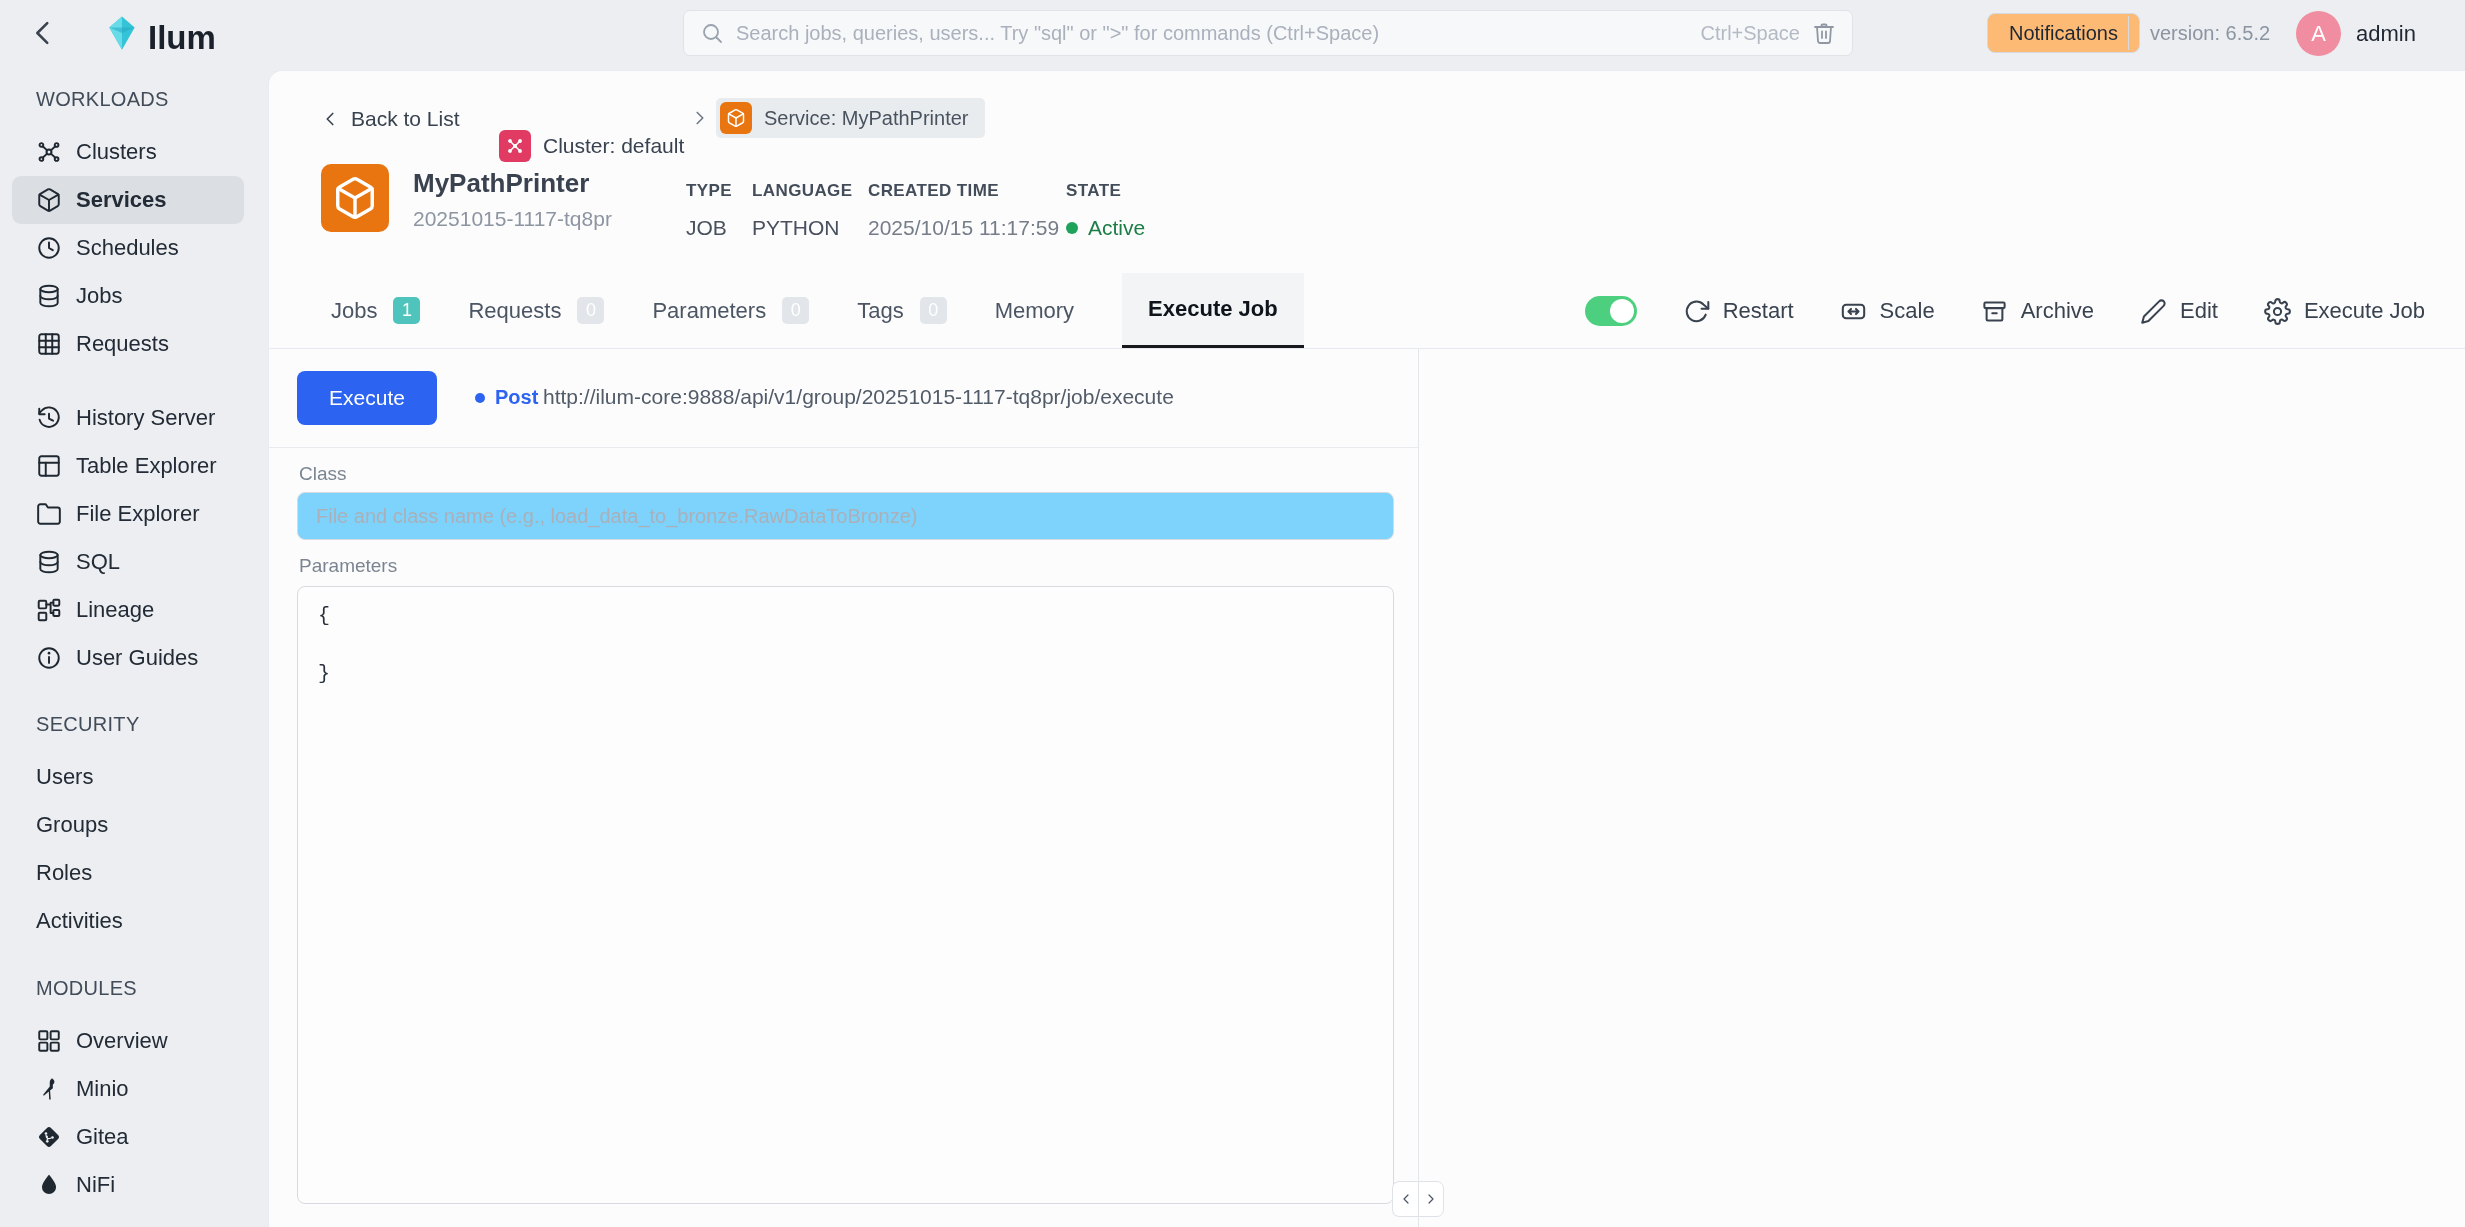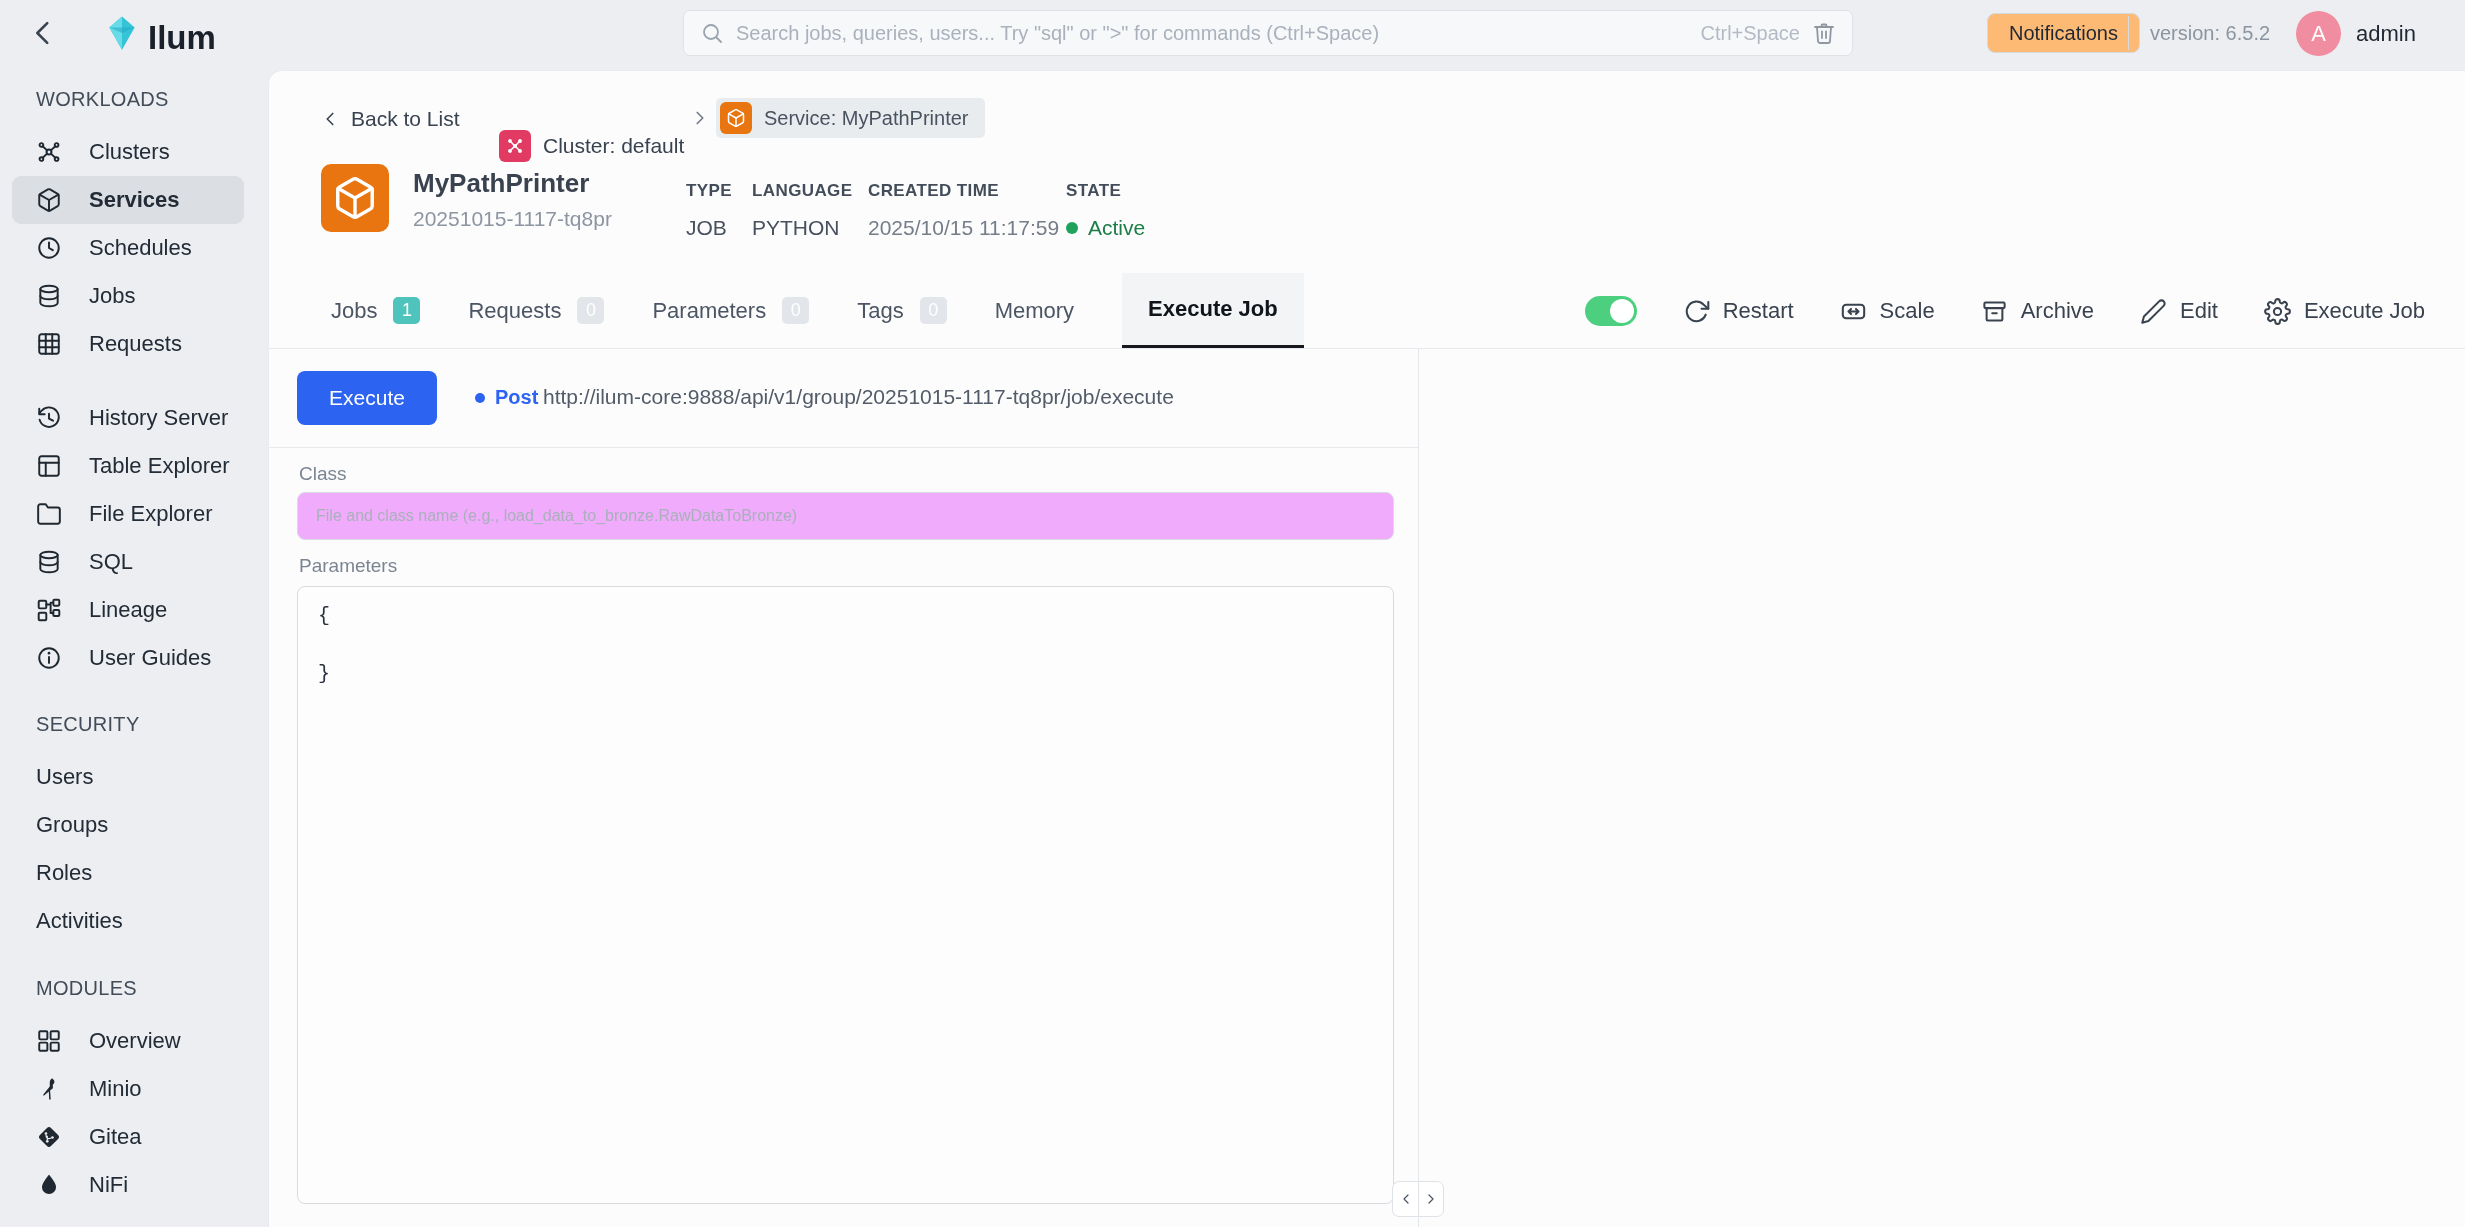--- a/index.html
+++ b/index.html
@@ -26,21 +26,21 @@
   .tb-vsep { position:absolute; left:2128px; top:16px; width:1px; height:34px; background:#d7dbe1; }
   .tb-version { position:absolute; left:2150px; top:22px; font-size:20px; color:#8b95a1; }
   .tb-avatar { position:absolute; left:2296px; top:11px; width:45px; height:45px; border-radius:50%;
                background:#f18da0; color:#fff; font-size:22px; display:flex; align-items:center; justify-content:center; cursor:pointer; }
   .tb-user { position:absolute; left:2356px; top:21px; font-size:22px; color:#1f2733; font-weight:500; }
 
   
   .sidebar { position:absolute; left:0; top:66px; width:268px; bottom:0; padding-top:22px; }
   .side-title { height:20px; margin:0 0 20px 36px; font-size:20px; color:#424c59; letter-spacing:.3px; }
   .sec2 { margin-top:26px; } .sec3 { margin-top:31px; } .sec4 { margin-top:32px; }
-  .side-item { height:48px; display:flex; align-items:center; gap:27px; padding-left:36px; margin-right:24px;
+  .side-item { height:48px; display:flex; align-items:center; gap:14px; padding-left:36px; margin-right:24px;
                font-size:22px; color:#222b36; border-radius:9px; cursor:pointer; }
   .side-item .sic { width:26px; height:26px; color:#1f2730; flex:none; }
   .side-item.selected { background:#dbdfe4; font-weight:700; margin-left:12px; padding-left:24px; }
 
   
   .card { position:absolute; left:268px; top:70px; right:0; bottom:0; background:#fcfcfd;
           border-top:1px solid #e8ebef; border-left:1px solid #e8ebef; border-top-left-radius:14px; }
 
   
   .bc-back { position:absolute; left:50px; top:31px; height:34px; display:flex; align-items:center; gap:10px;
@@ -91,22 +91,22 @@
   .panel-right { position:absolute; left:1150px; top:278px; right:0; bottom:0; }
 
   .exec-btn { position:absolute; left:28px; top:22px; width:140px; height:54px; background:#2c63f0; color:#fff;
               border:none; border-radius:8px; font-size:21px; font-family:inherit; cursor:pointer; }
   .method-dot { position:absolute; left:206px; top:44px; width:10px; height:10px; border-radius:50%; background:#2c63f0; }
   .method-label { position:absolute; left:226px; top:37px; font-size:20px; font-weight:600; color:#2c63f0; }
   .method-url { position:absolute; left:274px; top:36px; font-size:21px; color:#525c68; white-space:nowrap; }
   .exec-sep { position:absolute; left:0; right:0; top:98px; height:1px; background:#e8eaee; }
 
   .field-label { position:absolute; font-size:19px; color:#7b8591; }
-  .text-input { position:absolute; height:48px; background:#f0abfc; border:1px solid #d7dbe0; border-radius:8px;
-                padding:0 18px; font-size:16px; color:#39424f; font-family:inherit; outline:none; }
+  .text-input { position:absolute; height:48px; background:#7dd3fc; border:1px solid #d7dbe0; border-radius:8px;
+                padding:0 18px; font-size:20px; color:#39424f; font-family:inherit; outline:none; }
   .text-input::placeholder { color:#a9b0ba; }
   .params-area { position:absolute; left:28px; top:237px; width:1097px; height:618px; background:#fdfdfe;
                  border:1px solid #d7dbe0; border-radius:8px; padding:14px 20px; resize:none; outline:none;
                  font-family:"Liberation Mono", monospace; font-size:20px; line-height:29px; color:#29313c; }
   .ro-input { position:absolute; left:22px; width:1002px; height:48px; background:#edeff2; border:1px solid #d8dce1;
               border-radius:6px; font-size:20px; color:#39424f; font-family:inherit; padding:0 18px; }
   .ro-area { position:absolute; left:22px; top:240px; width:1002px; height:616px; background:#edeff2;
              border:1px solid #d8dce1; border-radius:7px; resize:none; font-family:inherit; font-size:20px; padding:14px 18px; color:#39424f; }
 
   .collapse { position:absolute; left:1123px; top:1110px; display:flex; z-index:5; }

